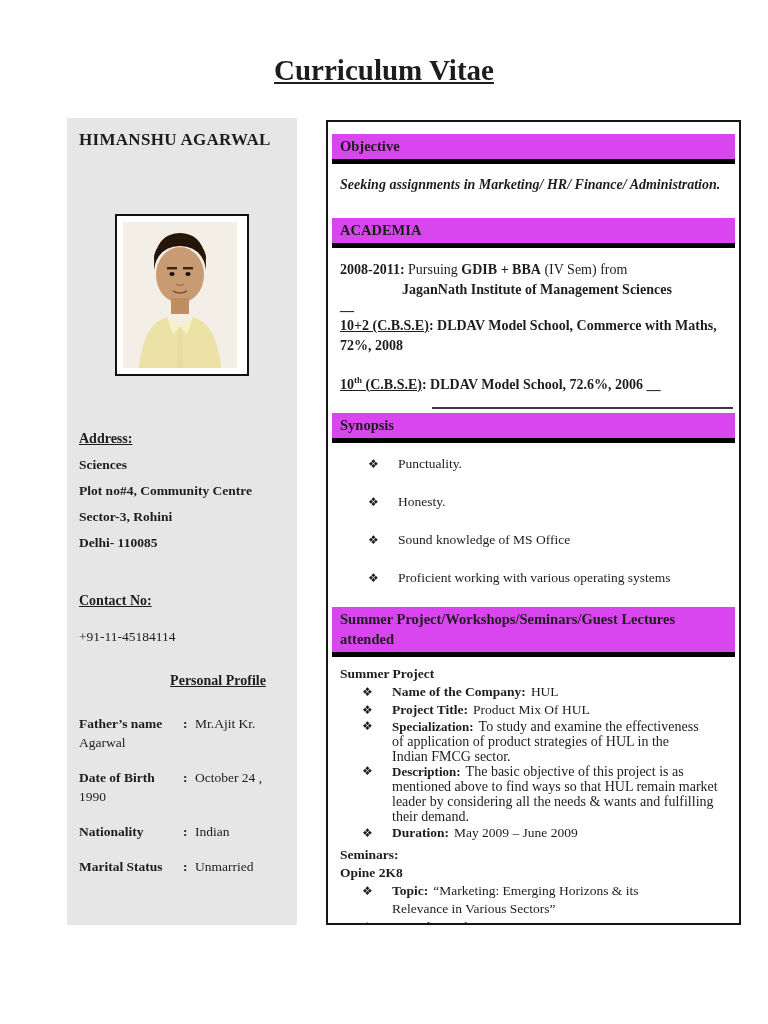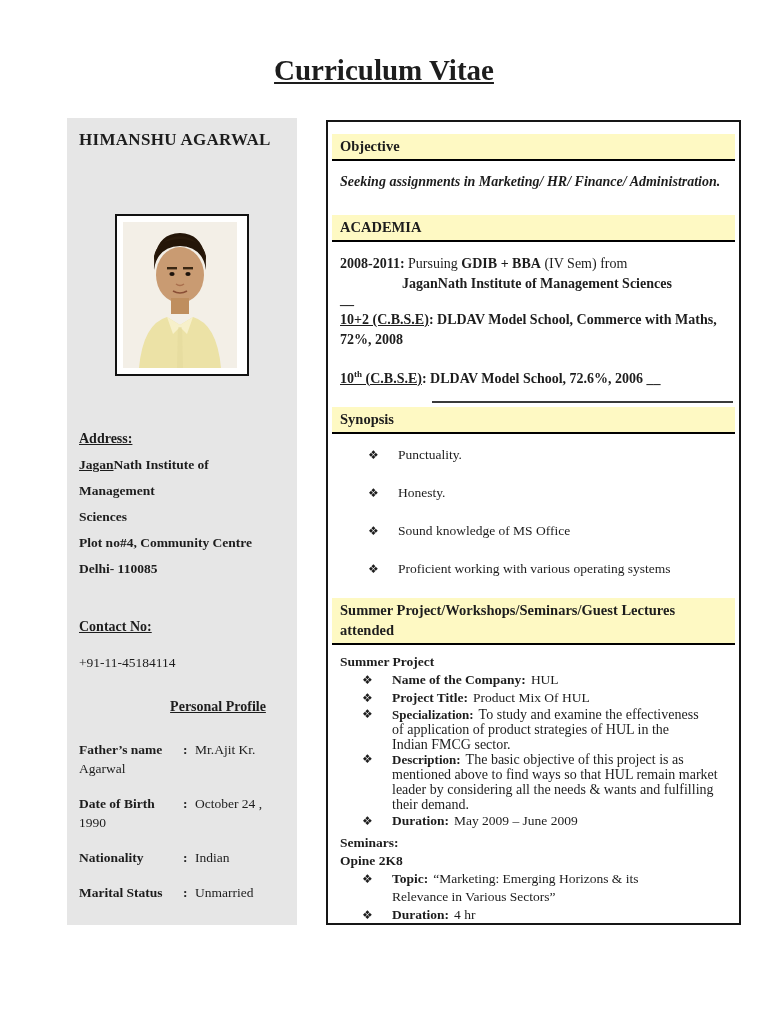--- a/index.html
+++ b/index.html
@@ -48,21 +48,21 @@
   .pp-row.first { margin-top:22px; }
   .pp-row .label { display:inline-block; width:104px; font-weight:bold; }
   .pp-row .sep { display:inline-block; width:12px; font-weight:bold; }
 
   
   .right-panel {
     position:absolute; left:326px; top:120px; width:415px; height:805px;
     border:2px solid #161616; background:#fff; padding:12px 4px 0 4px; overflow:hidden;
   }
   .sec-header {
-    background:#fef9c3; border-bottom:2px solid #000000;
+    background:#d946ef; border-bottom:5px solid #000000;
     font-weight:bold; font-size:14.5px; line-height:20px; padding:2px 8px 3px;
   }
   .objective-text { font-style:italic; font-weight:bold; font-size:14px; padding:12px 8px 0; line-height:18px; }
 
   .mt24 { margin-top:24px;padding-left:8px; }
   .mt4  { margin-top:4px; }
 
   .acad { font-size:14px; padding:0 8px; line-height:20px; }
   .acad .line1 { margin-top:12px; }
   .acad .bold { font-weight:bold; }
@@ -115,23 +115,23 @@
       <path d="M53 62 Q57 65 61 62" stroke="#a96f4d" fill="none" stroke-width="1.4"></path>
       <path d="M50 69 Q57 73 64 69" stroke="#8a4f36" fill="none" stroke-width="1.6"></path>
       <rect x="48" y="76" width="18" height="16" fill="#bf8e5e"></rect>
       <path d="M16 146 Q20 102 44 95 L57 103 L70 95 Q94 102 98 146 Z" fill="#ece2a6"></path>
       <path d="M44 95 L57 103 L70 95 L64 112 L57 105 L50 112 Z" fill="#f7f0ca"></path>
       <path d="M55 105 L59 105 L60 146 L54 146 Z" fill="#ddd09190" opacity="0.5"></path>
     </svg>
   </div>
 
   <div class="addr-heading">Address:</div>
-  <div class="addr-line"><span style="text-decoration:underline">Jagan</span><span>Nath Institute of Management</span></div>
   <div class="addr-line">Sciences</div>
   <div class="addr-line">Plot no#4, Community Centre</div>
+  <div class="addr-line">Sector-3, Rohini</div>
   <div class="addr-line">Delhi- 110085</div>
 
   <div class="contact-heading">Contact No:</div>
   <div class="phone">+91-11-45184114</div>
 
   <div class="pp-heading">Personal Profile</div>
 
   <div class="pp-row first">
     <span class="label">Father’s name</span><span class="sep">:</span><span class="value">Mr.Ajit Kr. Agarwal</span>
   </div>

